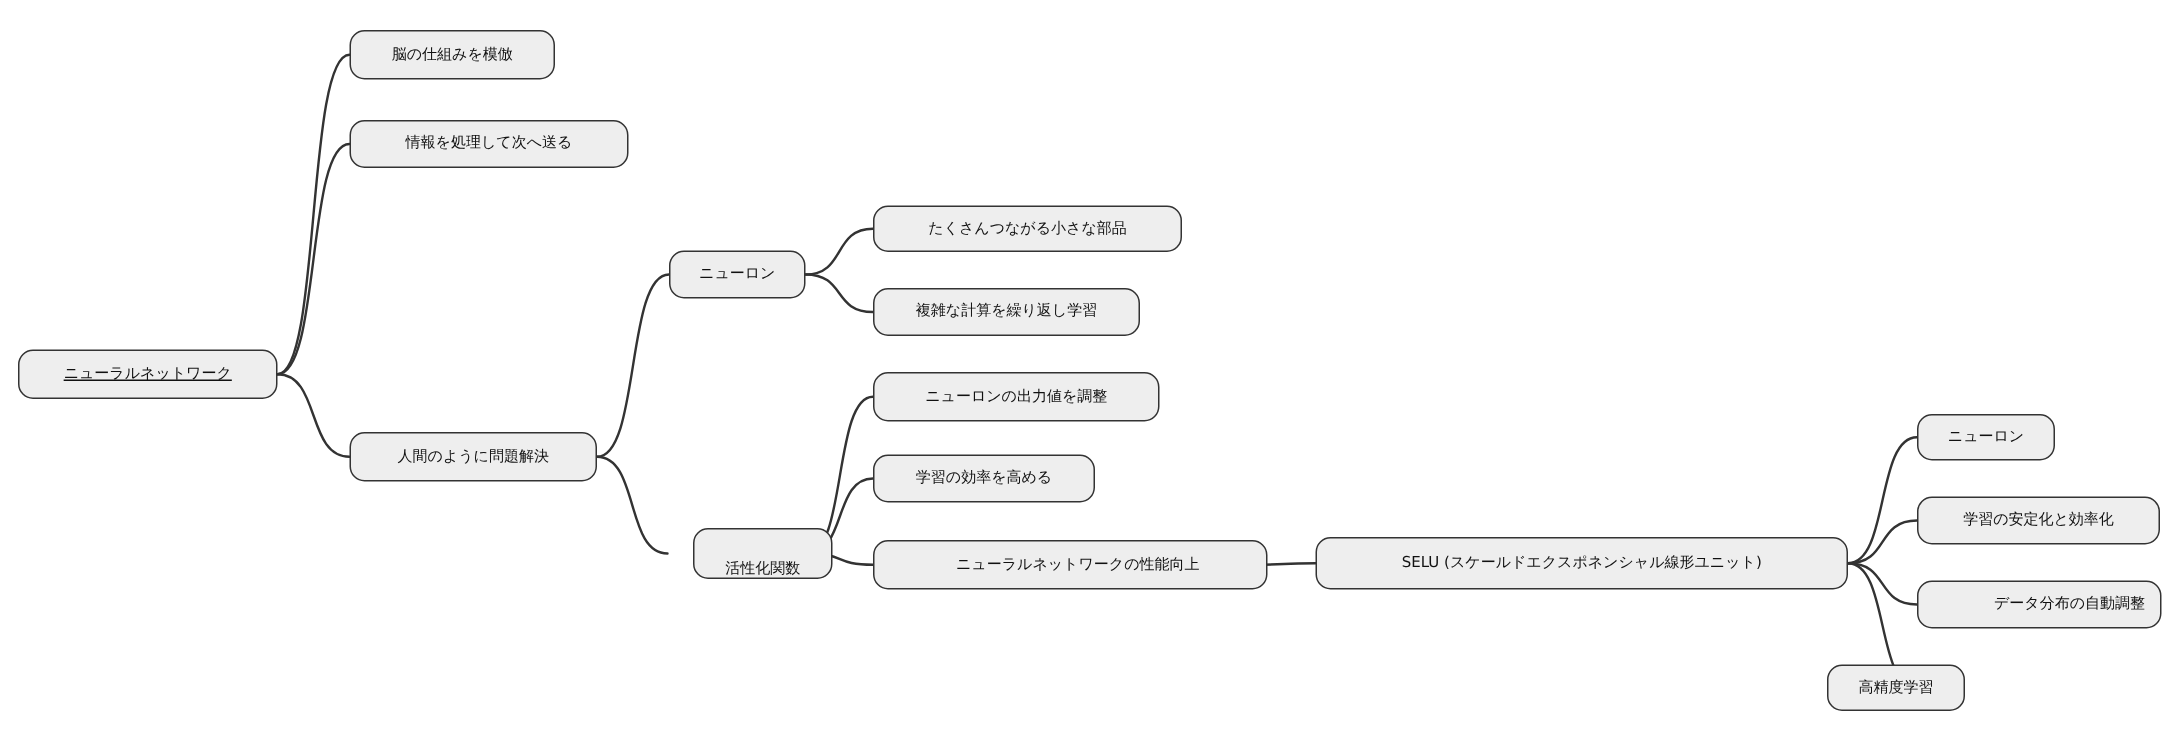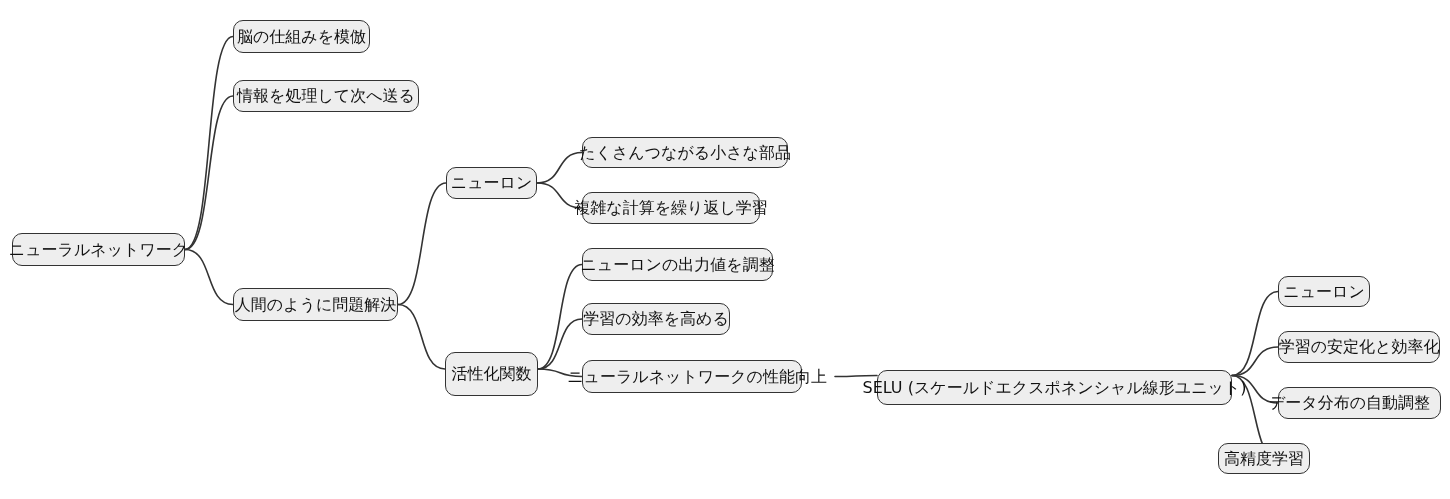--- a/index.html
+++ b/index.html
@@ -34,21 +34,21 @@
   }
   .node {
     position: absolute;
     display: flex;
     align-items: center;
     justify-content: center;
     background: var(--node-fill);
     border: 1.8px solid var(--node-border);
     border-radius: 10px;
     color: var(--text);
-    font-size: 16px;
+    font-size: 10px;
     line-height: 1;
     white-space: nowrap;
     padding: 0 10px;
     cursor: default;
   }
 </style>
 </head>
 <body>
 
 <div class="stage">
@@ -63,54 +63,54 @@
       <path d="M 538 369 C 564.4 369, 555.6 264.5, 582 264.5"></path>
       <path d="M 538 369 C 564.4 369, 555.6 319, 582 319"></path>
       <path d="M 538 369 C 564.4 369, 555.6 376.5, 582 376.5"></path>
       <path d="M 835 376.5 C 860.2 376.5, 851.8 375.5, 877 375.5"></path>
       <path d="M 1232 375.5 C 1259.6 375.5, 1250.4 291.5, 1278 291.5"></path>
       <path d="M 1232 375.5 C 1259.6 375.5, 1250.4 347, 1278 347"></path>
       <path d="M 1232 375.5 C 1259.6 375.5, 1250.4 403, 1278 403"></path>
       <path d="M 1232 375.5 C 1259.6 375.5, 1250.4 458.5, 1278 458.5"></path>
     </svg>
   <div id="nodes">
-      <div class="node" style="left: 12px; top: 233px; width: 173px; height: 33px;">
+      <div class="node" style="left: 12px; top: 233px; width: 173px; height: 33px; text-decoration: underline;">
         <span>ニューラルネットワーク</span>
       </div>
       <div class="node" style="left: 233px; top: 20px; width: 137px; height: 33px;">
         <span>脳の仕組みを模倣</span>
       </div>
       <div class="node" style="left: 233px; top: 80px; width: 186px; height: 32px;">
         <span>情報を処理して次へ送る</span>
       </div>
       <div class="node" style="left: 233px; top: 288px; width: 165px; height: 33px;">
         <span>人間のように問題解決</span>
       </div>
       <div class="node" style="left: 446px; top: 167px; width: 91px; height: 32px;">
         <span>ニューロン</span>
       </div>
       <div class="node" style="left: 582px; top: 137px; width: 206px; height: 31px;">
         <span>たくさんつながる小さな部品</span>
       </div>
       <div class="node" style="left: 582px; top: 192px; width: 178px; height: 32px;">
         <span>複雑な計算を繰り返し学習</span>
       </div>
-      <div class="node" style="left: 445px; top: 352px; width: 93px; height: 44px;">
+      <div class="node" style="left: 462px; top: 352px; width: 93px; height: 34px; align-items: flex-end;">
         <span>活性化関数</span>
       </div>
       <div class="node" style="left: 582px; top: 248px; width: 191px; height: 33px;">
         <span>ニューロンの出力値を調整</span>
       </div>
       <div class="node" style="left: 582px; top: 303px; width: 148px; height: 32px;">
         <span>学習の効率を高める</span>
       </div>
-      <div class="node" style="left: 582px; top: 360px; width: 220px; height: 33px; padding-left: 20px;">
+      <div class="node" style="left: 582px; top: 360px; width: 263px; height: 33px; padding-left: 20px;">
         <span>ニューラルネットワークの性能向上</span>
       </div>
-      <div class="node" style="left: 877px; top: 358px; width: 355px; height: 35px; margin-top: 12px;">
+      <div class="node" style="left: 877px; top: 358px; width: 355px; height: 35px;">
         <span>SELU (スケールドエクスポネンシャル線形ユニット)</span>
       </div>
       <div class="node" style="left: 1278px; top: 276px; width: 92px; height: 31px;">
         <span>ニューロン</span>
       </div>
       <div class="node" style="left: 1278px; top: 331px; width: 162px; height: 32px; text-align: right;">
         <span>学習の安定化と効率化</span>
       </div>
       <div class="node" style="left: 1278px; top: 387px; width: 163px; height: 32px; justify-content: flex-end;">
         <span>データ分布の自動調整</span>

